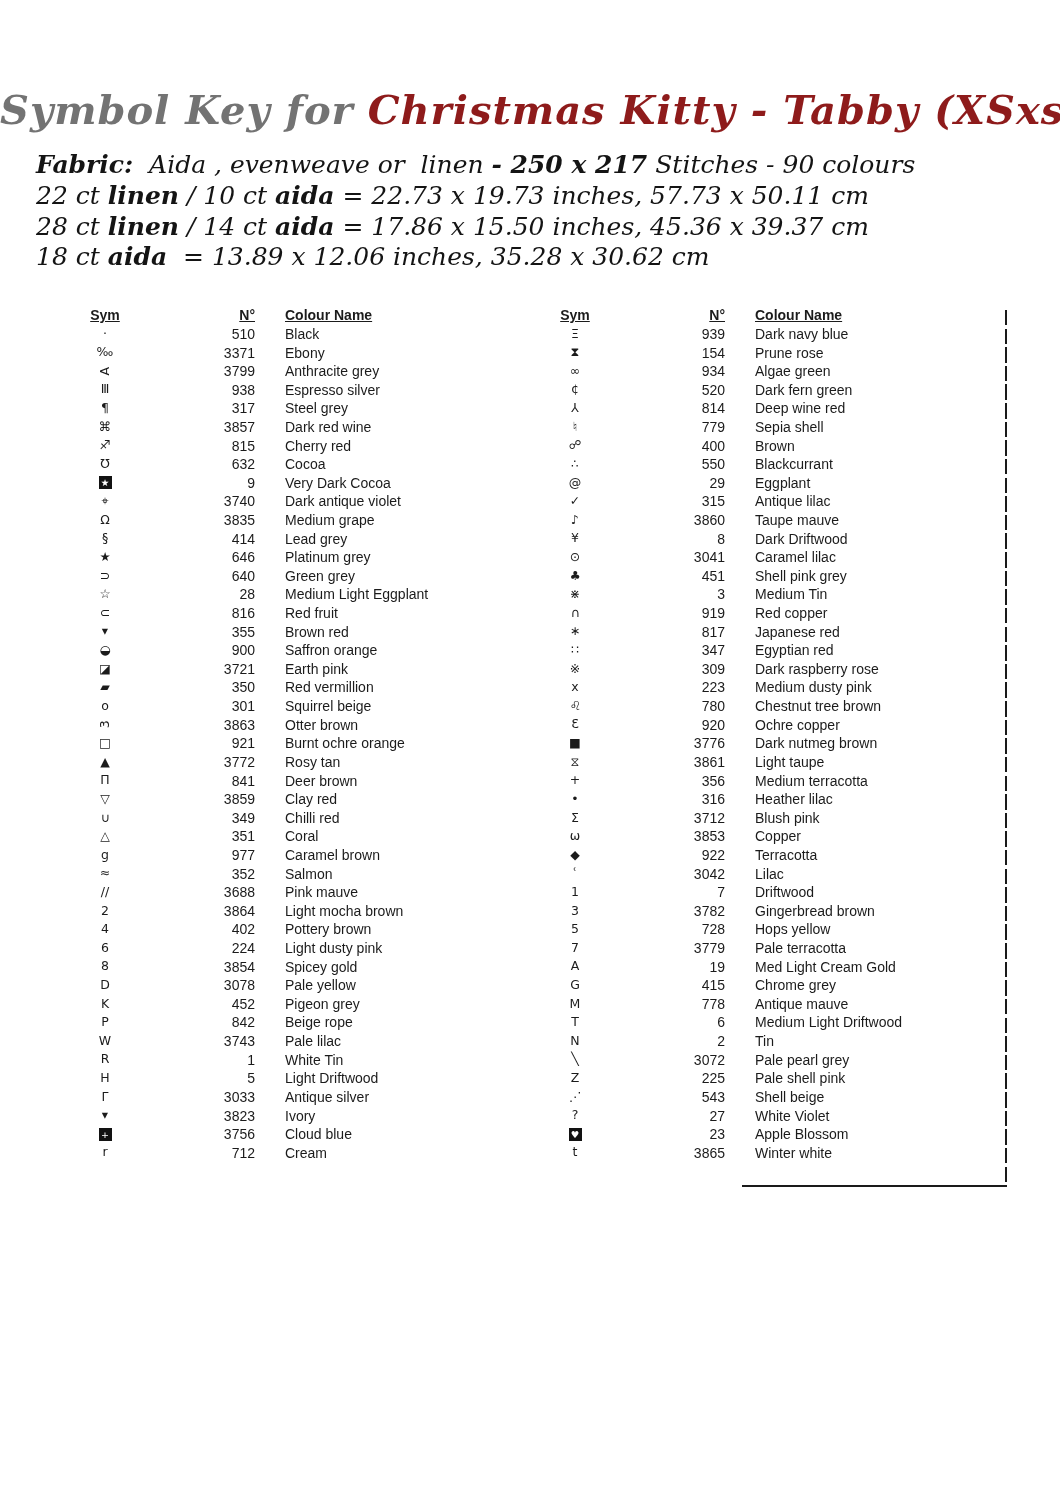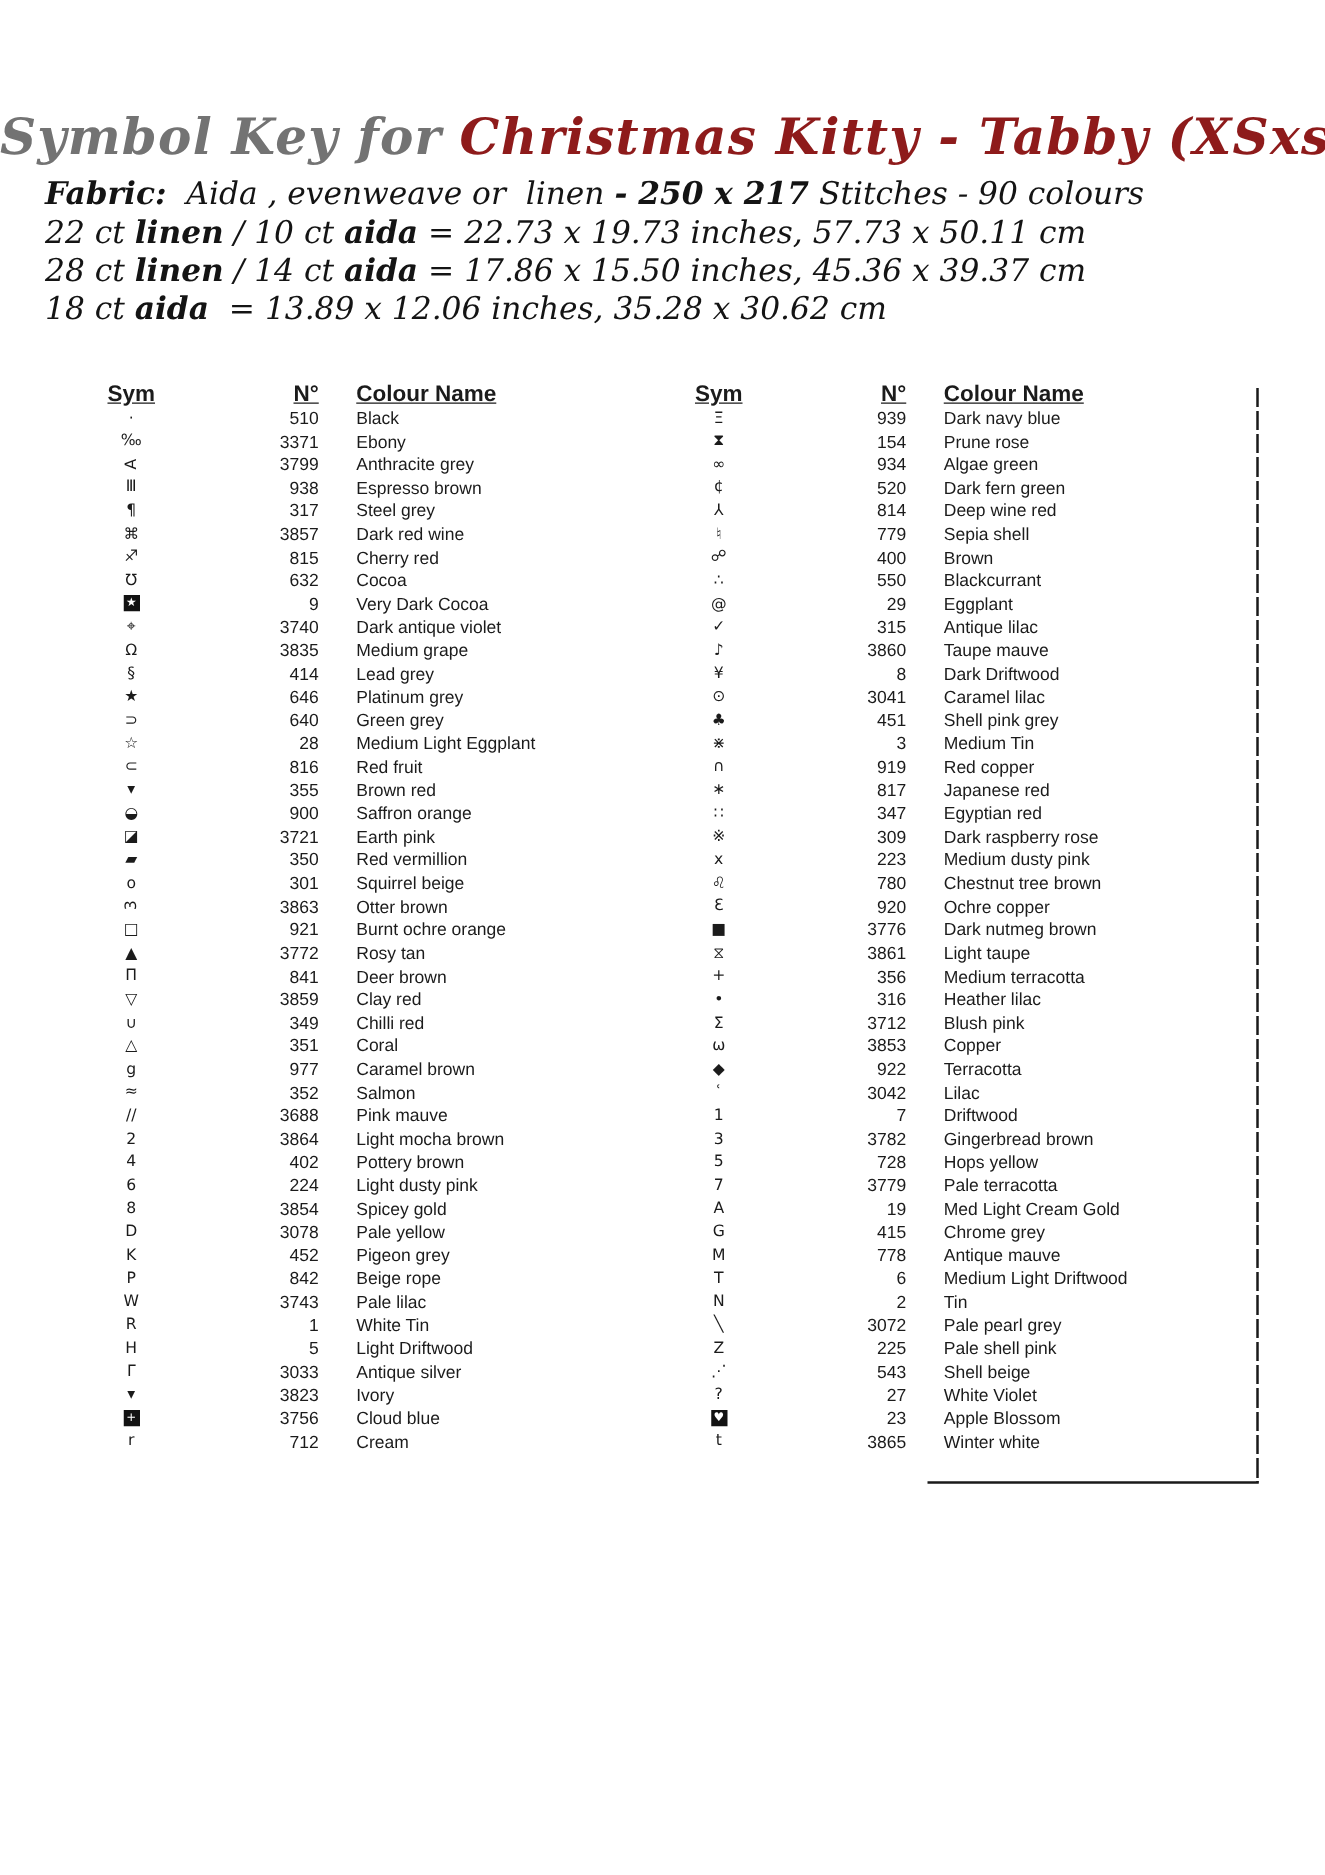--- a/index.html
+++ b/index.html
@@ -5,34 +5,34 @@
   html,body{margin:0;padding:0;background:#e8e8e8;}
   .page{position:relative;width:1060px;height:1500px;background:#ffffff;margin:0 auto;
         font-family:"Liberation Sans",sans-serif;color:#1b1b1b;overflow:hidden;}
   
   .title{position:absolute;top:86px;left:0;width:100%;text-align:center;
          font-family:"DejaVu Serif",serif;font-style:italic;font-weight:bold;
          font-size:40px;letter-spacing:1px;white-space:nowrap;}
   .title .t-black{color:#737373;margin-right:14px;}
   .title .t-red{}
   
-  .fabric{position:absolute;left:36px;top:140px;font-family:"DejaVu Serif",serif;
+  .fabric{position:absolute;left:36px;top:150px;font-family:"DejaVu Serif",serif;
           font-style:italic;font-size:25px;line-height:30.8px;color:#141414;}
   .fabric .b{font-weight:bold;}
   .fabric-line{white-space:pre;}
   
   .tbl{position:absolute;top:306px;}
   .tbl-left{left:60px;width:430px;}
   .tbl-right{left:530px;width:465px;}
   .trow{display:flex;align-items:center;height:18.62px;}
   .c0{width:90px;display:flex;justify-content:center;align-items:center;
       font-size:12.5px;font-family:"DejaVu Sans","Liberation Sans",sans-serif;}
   .c1{width:105px;text-align:right;font-size:14px;}
   .c2{padding-left:30px;font-size:14px;white-space:nowrap;}
-  .hd{font-weight:bold;text-decoration:underline;font-size:18px;}
+  .hd{font-weight:bold;text-decoration:underline;font-size:14px;}
   .thead .c0{font-family:"Liberation Sans",sans-serif;}
   .g{display:inline-block;line-height:1;}
   .g.inv{background:#121212;color:#ffffff;width:13px;height:13px;line-height:13px;
          font-size:9.5px;text-align:center;}
   
   .v-border{position:absolute;left:1005px;top:310px;width:2px;height:876px;
             background:repeating-linear-gradient(to bottom,#1a1a1a 0 15.5px,rgba(0,0,0,0) 15.5px 18.62px);}
   .h-border{position:absolute;left:742px;top:1185px;width:265px;height:0;
             border-top:2px solid #1a1a1a;}
 </style>
@@ -77,21 +77,21 @@
           <span class="g" style="transform: rotate(-90deg);">A</span>
         </span>
         <span class="c1">3799</span>
         <span class="c2">Anthracite grey</span>
       </div>
       <div class="trow">
         <span class="c0">
           <span class="g">Ⅲ</span>
         </span>
         <span class="c1">938</span>
-        <span class="c2">Espresso brown</span>
+        <span class="c2">Espresso silver</span>
       </div>
       <div class="trow">
         <span class="c0">
           <span class="g">¶</span>
         </span>
         <span class="c1">317</span>
         <span class="c2">Steel grey</span>
       </div>
       <div class="trow">
         <span class="c0">

